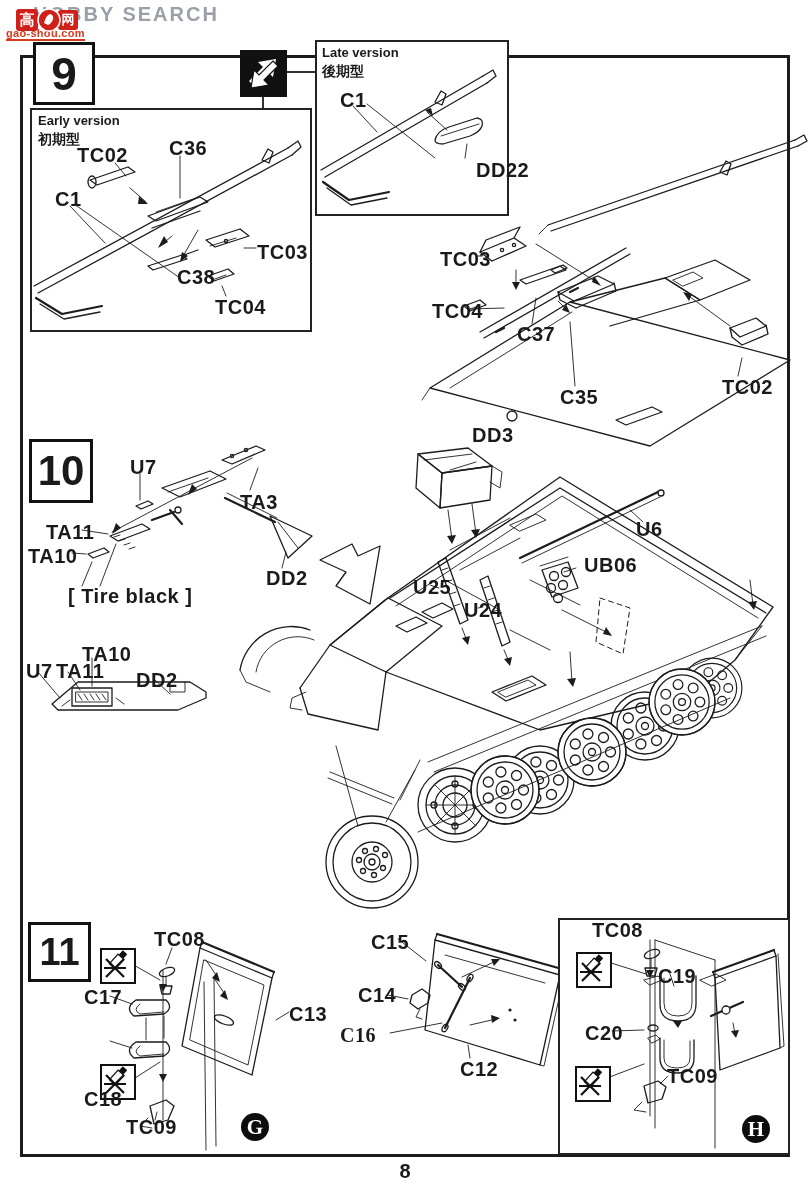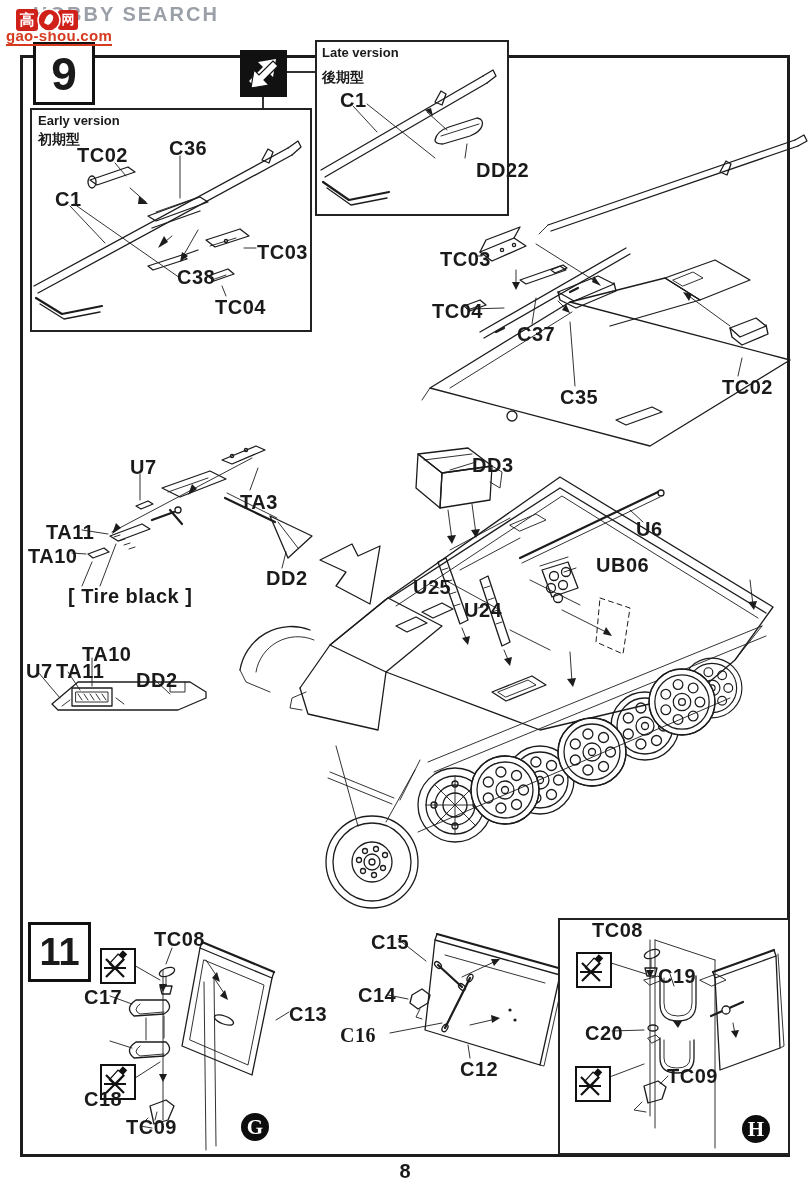--- a/index.html
+++ b/index.html
@@ -23,21 +23,21 @@
   .ver-sub{position:absolute;font-weight:bold;font-size:14px;z-index:8;white-space:nowrap;}
   .badge{position:absolute;width:28px;height:28px;border-radius:50%;background:#0d0d0d;color:#fff;
          display:flex;align-items:center;justify-content:center;font-family:"Liberation Serif",serif;
          font-weight:bold;font-size:21px;z-index:8;}
   .noglue{position:absolute;width:32px;height:32px;background:#fff;border:2px solid #111;z-index:7;}
   .conn{position:absolute;background:#333;z-index:5;}
   .brand{position:absolute;left:33px;top:3px;font-size:20px;font-weight:bold;color:#9ba0a8;
          letter-spacing:2px;z-index:9;}
   .logo-sq{position:absolute;background:#d0201a;color:#fff;border-radius:3px;display:flex;
            align-items:center;justify-content:center;font-weight:bold;z-index:10;}
-  .logo-site{position:absolute;left:6px;top:27px;font-size:15px;font-weight:bold;color:#d63a1e;
+  .logo-site{position:absolute;left:6px;top:27px;font-size:11px;font-weight:bold;color:#d63a1e;
              border-bottom:2px solid #d63a1e;z-index:10;letter-spacing:0.3px;}
   .pagenum{position:absolute;left:380px;top:1160px;width:50px;text-align:center;
            font-size:20px;font-weight:bold;z-index:8;}
 </style>
 </head>
 <body>
 
 <div class="sheet">
 
   <div class="brand">HOBBY SEARCH</div>
@@ -94,21 +94,21 @@
     <path d="M226,140 L214,140" class="thin"></path>
     <path d="M178,168 l20,-7 l6,5 l-20,7 z"></path>
       <path d="M182,172 l14,-5" class="thin"></path>
     <path d="M196,188 L192,178" class="thin"></path>
     <path d="M168,122 L152,150" class="thin"></path>
       <polygon class="solid" points="150,154 158,148 152,144"></polygon>
   </svg>
 
   <div class="abs verbox" style="left:315px;top:40px;width:190px;height:172px;"></div>
   <span class="ver-title" style="left:322px;top:45px;">Late version</span>
-  <span class="ver-sub" style="left:322px;top:63px;margin-top:6px;">後期型</span>
+  <span class="ver-sub" style="left:322px;top:63px;">後期型</span>
   <svg class="art" width="190" height="172" viewBox="0 0 190 172" style="left:315px;top:40px;z-index:4;">
     <path d="M6,130 L168,36"></path>
       <path d="M10,137 L172,43"></path>
     <path d="M168,36 L178,30 L181,36 L172,43"></path>
     <path d="M120,62 l6,-11 l5,3 l-4,11 z"></path>
     <path d="M8,142 L34,160 L74,152" class="thick"></path>
       <path d="M12,148 L36,165 L72,158"></path>
     <path d="M38,66 L62,92" class="thin"></path>
       <path d="M52,64 L120,118" class="thin"></path>
     <path d="M120,100 q2,-9 14,-13 l28,-9 q7,1 5,8 q-2,6 -12,10 l-27,8 q-8,0 -8,-4 z"></path>
@@ -170,20 +170,23 @@
   <span class="part-label" style="left:177px;top:266px;">C38</span>
   <span class="part-label" style="left:215px;top:296px;">TC04</span>
   <span class="part-label" style="left:340px;top:89px;">C1</span>
   <span class="part-label" style="left:476px;top:159px;">DD22</span>
   <span class="part-label" style="left:440px;top:248px;">TC03</span>
   <span class="part-label" style="left:432px;top:300px;">TC04</span>
   <span class="part-label" style="left:517px;top:323px;">C37</span>
   <span class="part-label" style="left:560px;top:386px;">C35</span>
   <span class="part-label" style="left:722px;top:376px;">TC02</span>
 
+  <div class="abs stepbox" style="left:29px;top:439px;width:58px;height:58px;font-size:42px;">
+    <span>10</span>
+  </div>
   <svg class="art" width="390" height="300" viewBox="0 0 390 300" style="left:20px;top:440px;z-index:2;">
     <path d="M202,20 l34,-14 l9,4 l-33,14 z"></path>
       <circle cx="212" cy="16" r="1.6"></circle>
       <circle cx="226" cy="10" r="1.6"></circle>
     <path d="M230,50 L238,28" class="thin"></path>
     <path d="M92,92 L232,18" class="thin"></path>
     <polygon class="solid" points="92,94 101,88 96,83"></polygon>
       <polygon class="solid" points="168,55 177,49 172,44"></polygon>
     <path d="M142,48 l48,-17 l16,8 l-46,18 z"></path>
       <path d="M148,52 l40,-14" class="thin"></path>
@@ -353,23 +356,23 @@
         <circle r="34" class="fillw"></circle>
       </g>
     <use href="#rw" transform="translate(382,322)"></use>
     <g transform="translate(472,272)">
         <circle r="33" class="fillw"></circle>
       </g>
     <use href="#rw" transform="translate(472,272) scale(0.97)"></use>
     <path d="M208,402 L520,268" class="thin"></path>
   </svg>
 
-  <span class="part-label" style="left:472px;top:454px;">DD3</span>
+  <span class="part-label" style="left:472px;top:424px;">DD3</span>
   <span class="part-label" style="left:636px;top:518px;">U6</span>
-  <span class="part-label" style="left:596px;top:554px;">UB06</span>
+  <span class="part-label" style="left:584px;top:554px;">UB06</span>
   <span class="part-label" style="left:413px;top:576px;">U25</span>
   <span class="part-label" style="left:464px;top:599px;">U24</span>
 
   <div class="abs stepbox" style="left:28px;top:922px;width:57px;height:54px;font-size:38px;">
     <span>11</span>
   </div>
 
   <svg class="art" width="270" height="240" viewBox="0 0 270 240" style="left:80px;top:920px;z-index:2;">
     <path d="M124,62 L126,230" class="thin"></path>
       <path d="M134,58 L136,226" class="thin"></path>

